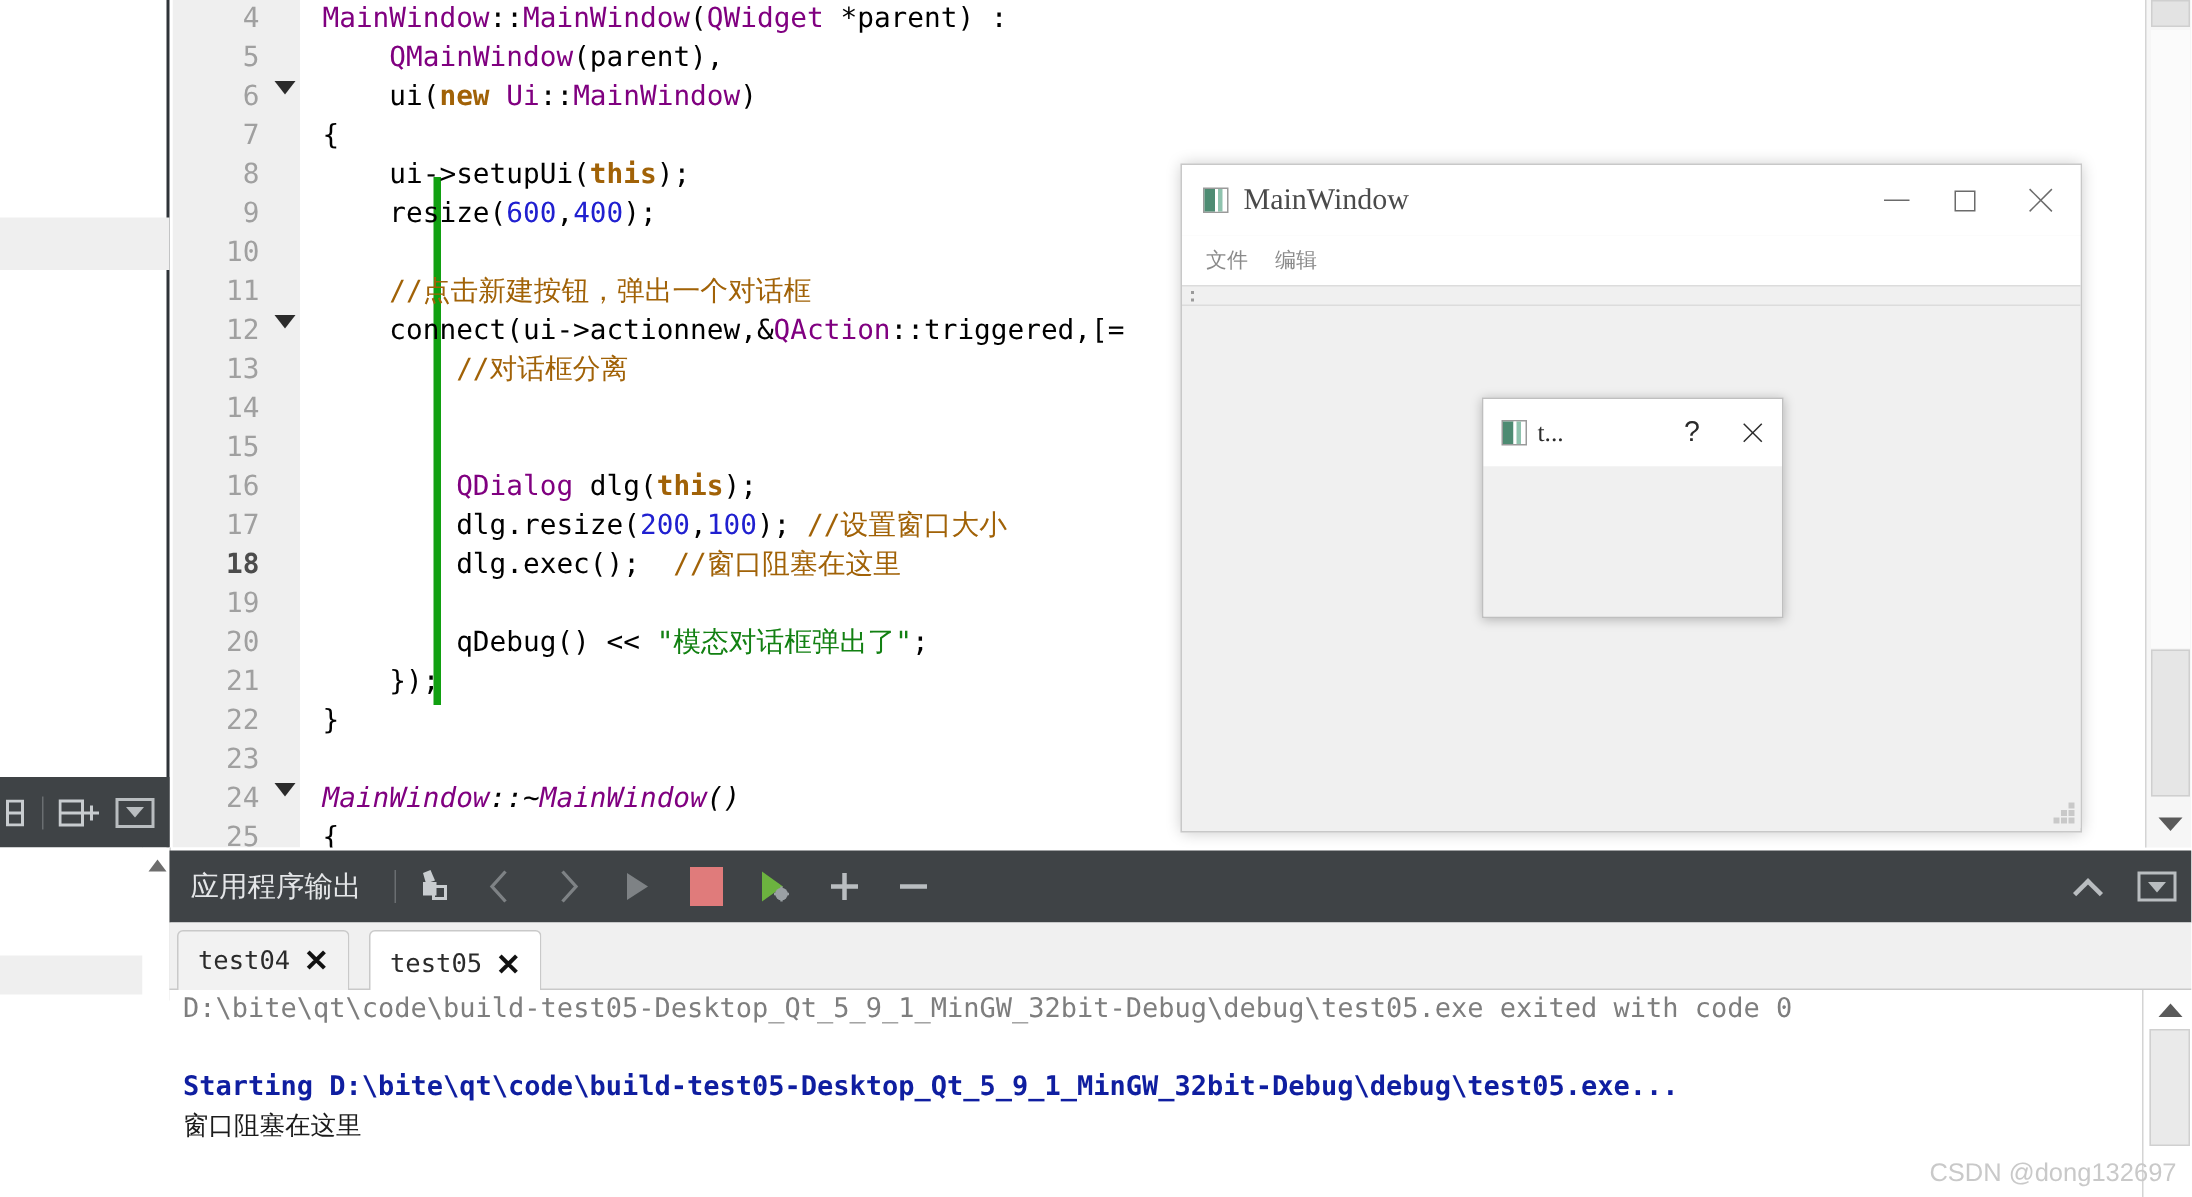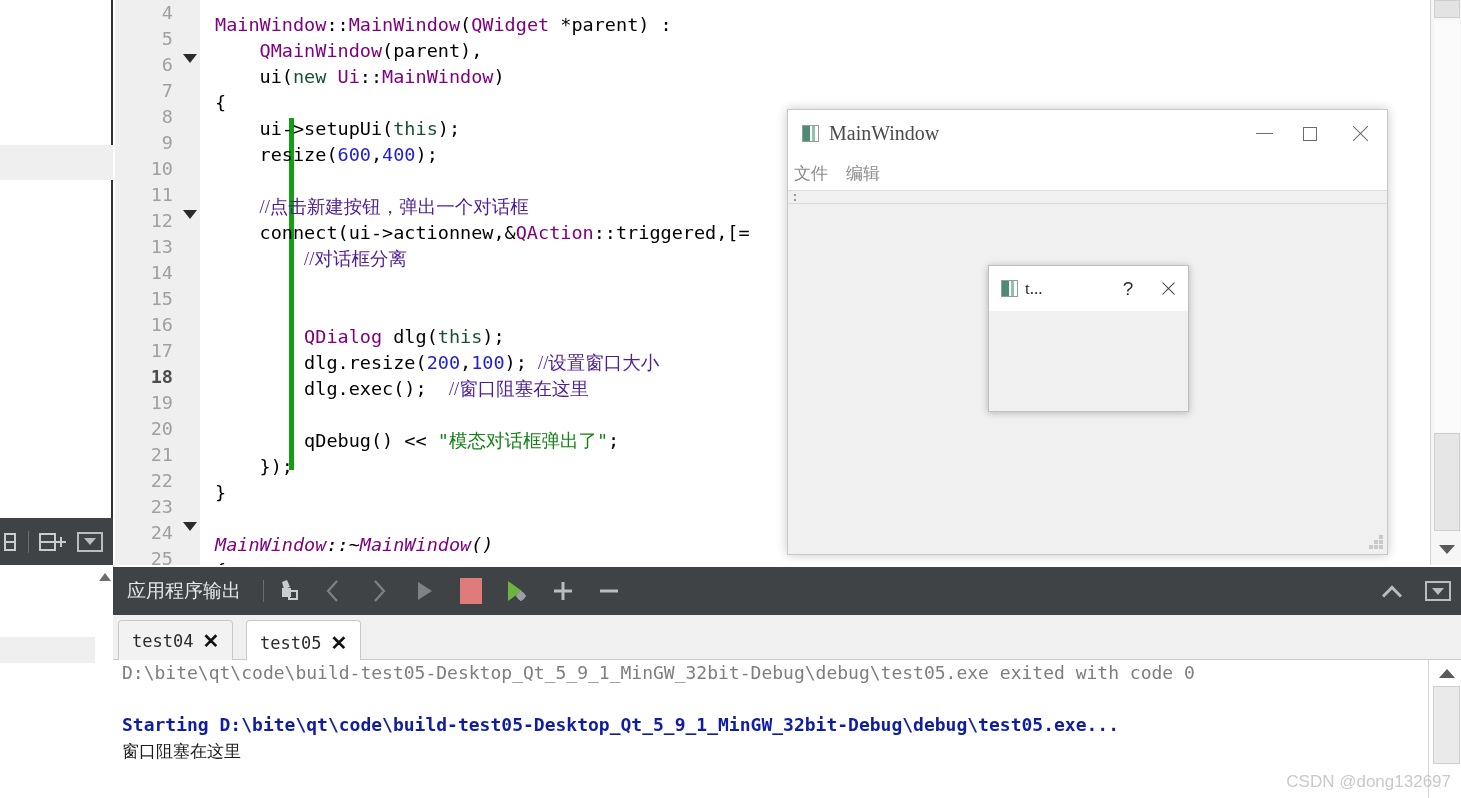--- a/index.html
+++ b/index.html
@@ -58,25 +58,25 @@
   .ln {
     position: absolute; left: 0; top: 0; width: 58px; text-align: right;
     color: #a0a0a0; font-family: "DejaVu Sans Mono", monospace; font-size: 18.5px;
   }
   .ln.cur { color: #4c4c4c; font-weight: bold; }
   .fold {
     position: absolute; left: 68px; top: 2px; width: 0; height: 0;
     border-left: 7px solid transparent; border-right: 7px solid transparent;
     border-top: 9px solid #2b2b2b;
   }
-  .src { position: absolute; left: 100px; top: 12px; }
-  .k  { color: #14532d; }          
+  .src { position: absolute; left: 100px; top: 0; }
+  .k  { color: #a16207; font-weight: bold; }          
   .ty { color: #800080; }
   .num{ color: #2020d0; }
-  .cm { color: #4c1d95; font-family: Liberation Serif, serif; }          
+  .cm { color: #a16207; }          
   .st { color: #128012; }          
   .it { font-style: italic; }
 
   
   .ed-scroll {
     position: absolute; left: 1430px; top: 0; width: 31px; height: 565px;
     background: #f6f6f6; border-left: 1px solid #d4d4d4;
   }
   .ed-scroll .thumb-top {
     position: absolute; left: 3px; top: 0; width: 26px; height: 18px;
@@ -119,21 +119,21 @@
   .app-ctrls { margin-left: auto; display: flex; height: 100%; }
   .wb {
     width: 46px; height: 100%; display: flex; align-items: center; justify-content: center;
     color: #6b6b6b;
   }
   .wb.last { width: 54px; }
   .dash { width: 17px; height: 1px; background: #6b6b6b; }
   .sq { width: 14px; height: 14px; border: 1px solid #6b6b6b; }
   .app-menu {
     height: 33px; background: #ffffff; display: flex; align-items: center;
-    gap: 6px; padding-left: 0; font-size: 17px; color: #8a8a8a;
+    gap: 6px; padding-left: 10px; font-size: 14px; color: #8a8a8a;
   }
   .app-menu span { padding: 2px 6px; }
   .app-statusline {
     height: 14px; background: #f0f0f0; border-top: 1px solid #dcdcdc;
     border-bottom: 1px solid #dcdcdc; position: relative;
   }
   .app-statusline::before{
     content:""; position:absolute; left:6px; top:3px; width:2px; height:2px;
     background:#9a9a9a; box-shadow:0 5px 0 #9a9a9a;
   }

